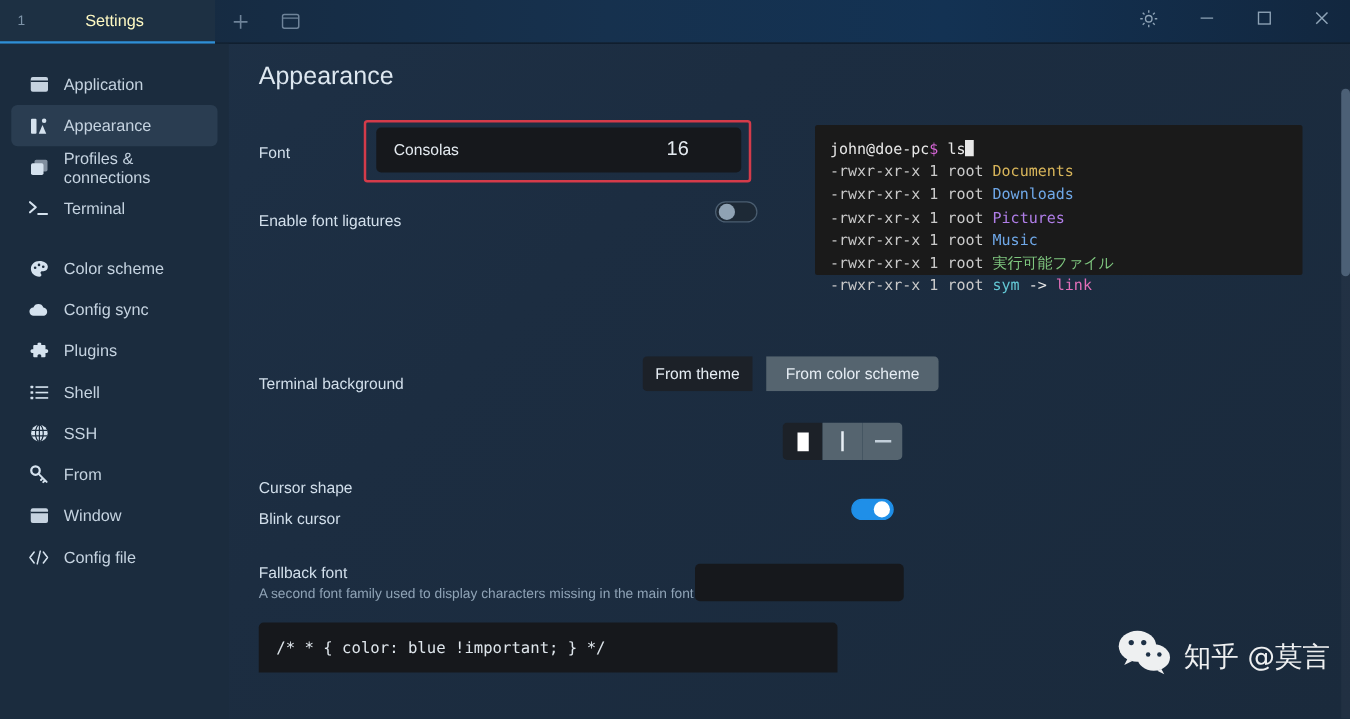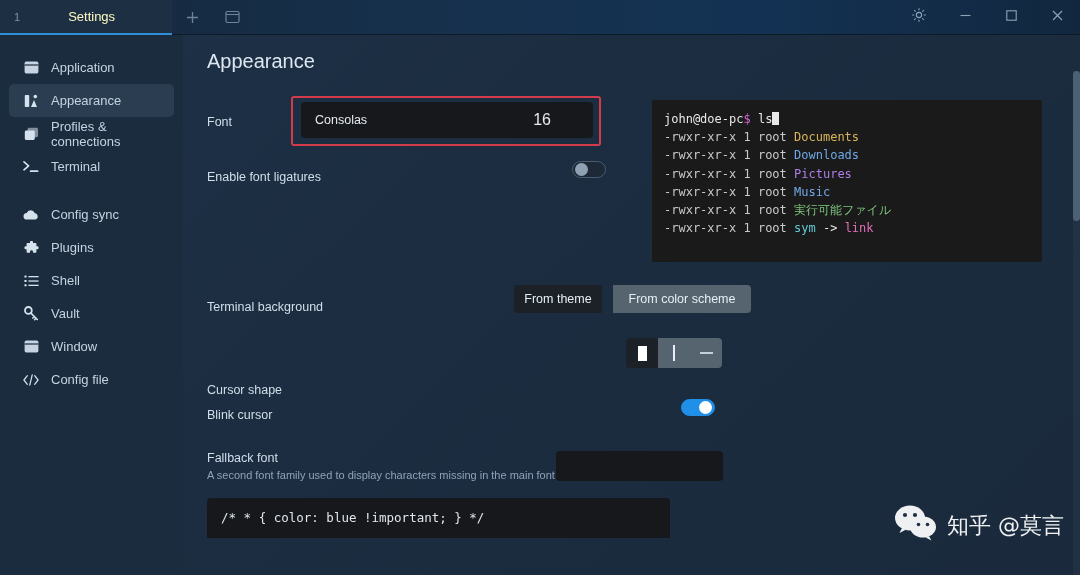--- a/index.html
+++ b/index.html
@@ -153,21 +153,21 @@
     background: #16181c;
     border-radius: 4px 4px 0 0;
     font-family: "DejaVu Sans Mono", monospace;
     font-size: 12.5px; color: #dfe6ec;
     padding: 12px 0 0 14px;
   }
 
   
   .term {
     position: absolute; left: 469px; top: 65px;
-    width: 390px; height: 162px;
+    width: 390px; height: 120px;
     background: #1a1a1a;
     border-radius: 2px;
     padding: 10px 0 0 12px;
     font-family: "DejaVu Sans Mono", monospace;
     font-size: 12px;
     line-height: 18.2px;
     white-space: pre;
   }
   .t-white { color: #e8e8e8; }
   .t-dim   { color: #c9c9c9; }
@@ -301,20 +301,31 @@
         <svg width="16" height="13" viewBox="0 0 16 13">
             <path d="M1 1.8l4.6 4-4.6 4" stroke="currentColor" stroke-width="1.7" fill="none" stroke-linecap="round" stroke-linejoin="round"></path>
             <path d="M7.6 11.2h7" stroke="currentColor" stroke-width="1.7" stroke-linecap="round"></path>
           </svg>
       </span>
       <span>Terminal</span>
     </div>
 
     <div class="nav-gap"></div>
 
+    <div class="nav-item">
+      <span class="nic">
+        <svg width="15" height="14" viewBox="0 0 15 14">
+            <path d="M7.5 0.7C3.7 0.7 0.7 3.5 0.7 7c0 3.5 3 6.3 6.8 6.3 1 0 1.6-.6 1.6-1.4 0-.4-.2-.7-.4-1-.2-.3-.3-.5-.3-.8 0-.7.6-1.2 1.3-1.2h1.1c2 0 3.5-1.5 3.5-3.5 0-2.6-2.9-4.7-6.8-4.7z" fill="currentColor"></path>
+            <circle cx="4.1" cy="6.2" r="1.05" fill="#1b2c3e"></circle>
+            <circle cx="7.2" cy="3.9" r="1.05" fill="#1b2c3e"></circle>
+            <circle cx="10.6" cy="5.4" r="1.05" fill="#1b2c3e"></circle>
+          </svg>
+      </span>
+      <span>Color scheme</span>
+    </div>
 
     <div class="nav-item">
       <span class="nic">
         <svg width="16" height="12" viewBox="0 0 16 12">
             <path d="M12.4 10.6H4a3.3 3.3 0 0 1-.3-6.6A4.3 4.3 0 0 1 11.7 4a3.4 3.4 0 0 1 .7 6.6z" fill="currentColor"></path>
           </svg>
       </span>
       <span>Config sync</span>
     </div>
 
@@ -337,29 +348,41 @@
               <rect x="0.4" y="5" width="2.2" height="2" rx="0.4"></rect>
               <rect x="4.4" y="5.4" width="10.2" height="1.3"></rect>
               <rect x="0.4" y="9.3" width="2.2" height="2" rx="0.4"></rect>
               <rect x="4.4" y="9.7" width="10.2" height="1.3"></rect>
             </g>
           </svg>
       </span>
       <span>Shell</span>
     </div>
 
+    <div class="nav-item">
+      <span class="nic">
+        <svg width="15" height="15" viewBox="0 0 15 15">
+            <circle cx="7.5" cy="7.5" r="6.6" fill="currentColor"></circle>
+            <g stroke="#1b2c3e" stroke-width="0.95" fill="none">
+              <ellipse cx="7.5" cy="7.5" rx="3.1" ry="6.6"></ellipse>
+              <path d="M1.2 5.3h12.6M1.2 9.7h12.6M7.5 0.9v13.2"></path>
+            </g>
+          </svg>
+      </span>
+      <span>SSH</span>
+    </div>
 
     <div class="nav-item">
       <span class="nic">
         <svg width="15" height="15" viewBox="0 0 15 15">
             <circle cx="4.4" cy="4.4" r="3.4" stroke="currentColor" stroke-width="1.8" fill="none"></circle>
             <path d="M6.7 6.9l6.6 6.6M10.3 10.5l-1.5 1.5M12 12.2l-1.4 1.5" stroke="currentColor" stroke-width="1.6" stroke-linecap="round"></path>
           </svg>
       </span>
-      <span>Vault</span>
+      <span>From</span>
     </div>
 
     <div class="nav-item">
       <span class="nic">
         <svg width="15" height="13" viewBox="0 0 15 13">
             <rect x="0.6" y="0.6" width="13.8" height="11.8" rx="1.6" fill="currentColor" opacity="0.92"></rect>
             <path d="M0.6 4h13.8" stroke="#1b2c3e" stroke-width="1.2"></path>
           </svg>
       </span>
       <span>Window</span>

